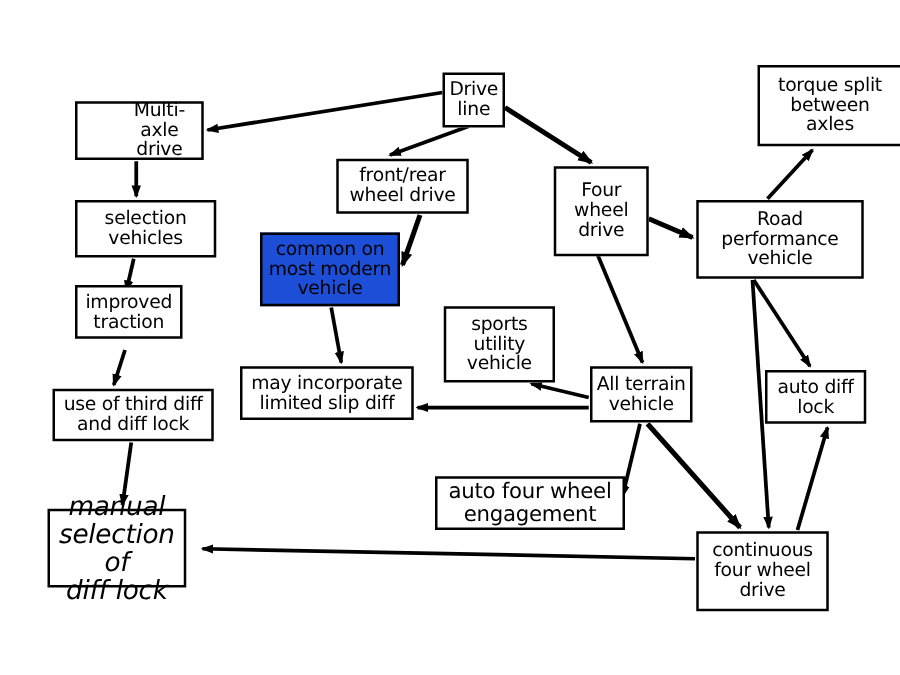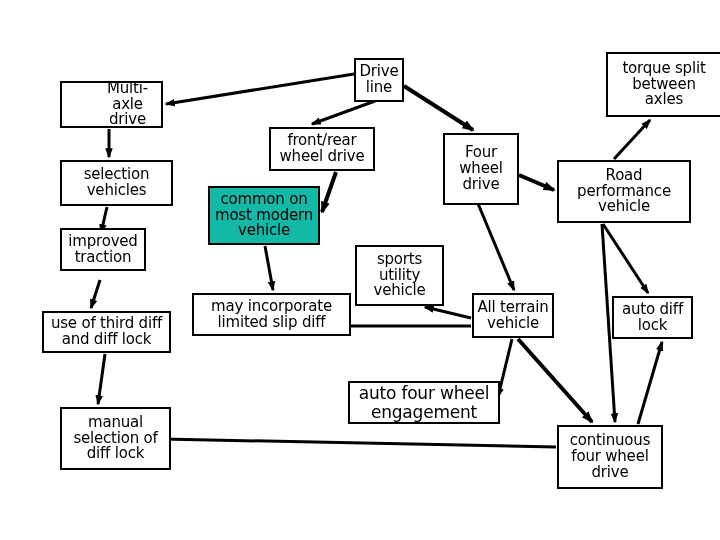--- a/index.html
+++ b/index.html
@@ -86,39 +86,39 @@
       <div class="node" style="left: 269px; top: 127px; width: 106px; height: 44px; font-size: 15px; border-color: rgb(0, 0, 0); background: rgb(255, 255, 255);"><span>front/rear
 wheel drive</span></div>
       <div class="node" style="left: 443px; top: 133px; width: 76px; height: 72px; font-size: 15px; border-color: rgb(0, 0, 0); background: rgb(255, 255, 255);"><span>Four
 wheel
 drive</span></div>
       <div class="node" style="left: 60px; top: 160px; width: 113px; height: 46px; font-size: 15px; border-color: rgb(0, 0, 0); background: rgb(255, 255, 255);"><span>selection
 vehicles</span></div>
       <div class="node" style="left: 557px; top: 160px; width: 134px; height: 63px; font-size: 15px; border-color: rgb(0, 0, 0); background: rgb(255, 255, 255);"><span>Road
 performance
 vehicle</span></div>
-      <div class="node" style="left: 208px; top: 186px; width: 112px; height: 59px; font-size: 15px; border-color: rgb(0, 0, 0); background: #14b8a6;"><span>common on
+      <div class="node" style="left: 208px; top: 186px; width: 112px; height: 59px; font-size: 15px; border-color: rgb(0, 0, 0); background: #1d4ed8;"><span>common on
 most modern
 vehicle</span></div>
       <div class="node" style="left: 60px; top: 228px; width: 86px; height: 43px; font-size: 15px; border-color: rgb(0, 0, 0); background: rgb(255, 255, 255);"><span>improved
 traction</span></div>
       <div class="node" style="left: 355px; top: 245px; width: 89px; height: 61px; font-size: 15px; border-color: rgb(0, 0, 0); background: rgb(255, 255, 255);"><span>sports
 utility
 vehicle</span></div>
-      <div class="node" style="left: 192px; top: 293px; width: 159px; height: 43px; font-size: 15px; border-color: rgb(0, 0, 0); background: rgb(255, 255, 255);"><span>may incorporate
+      <div class="node" style="left: 192px; top: 293px; width: 139px; height: 43px; font-size: 15px; border-color: rgb(0, 0, 0); background: rgb(255, 255, 255);"><span>may incorporate
 limited slip diff</span></div>
       <div class="node" style="left: 472px; top: 293px; width: 82px; height: 45px; font-size: 15px; border-color: rgb(0, 0, 0); background: rgb(255, 255, 255);"><span>All terrain
 vehicle</span></div>
       <div class="node" style="left: 612px; top: 296px; width: 81px; height: 43px; font-size: 15px; border-color: rgb(0, 0, 0); background: rgb(255, 255, 255);"><span>auto diff
 lock</span></div>
       <div class="node" style="left: 42px; top: 311px; width: 129px; height: 42px; font-size: 15px; border-color: rgb(0, 0, 0); background: rgb(255, 255, 255);"><span>use of third diff
 and diff lock</span></div>
       <div class="node" style="left: 348px; top: 381px; width: 152px; height: 43px; font-size: 17px; border-color: rgb(0, 0, 0); background: rgb(255, 255, 255);"><span>auto four wheel
 engagement</span></div>
-      <div class="node" style="left: 60px; top: 407px; width: 111px; height: 63px; font-size: 15px; border-color: rgb(0, 0, 0); background: rgb(255, 255, 255);"><span>manual
+      <div class="node" style="left: 38px; top: 407px; width: 111px; height: 63px; font-size: 21px; border-color: rgb(0, 0, 0); background: rgb(255, 255, 255); font-style: italic;"><span>manual
 selection of
 diff lock</span></div>
       <div class="node" style="left: 557px; top: 425px; width: 106px; height: 64px; font-size: 15px; border-color: rgb(0, 0, 0); background: rgb(255, 255, 255);"><span>continuous
 four wheel
 drive</span></div>
     </div>
 
 </div>
 
 </body></html>

